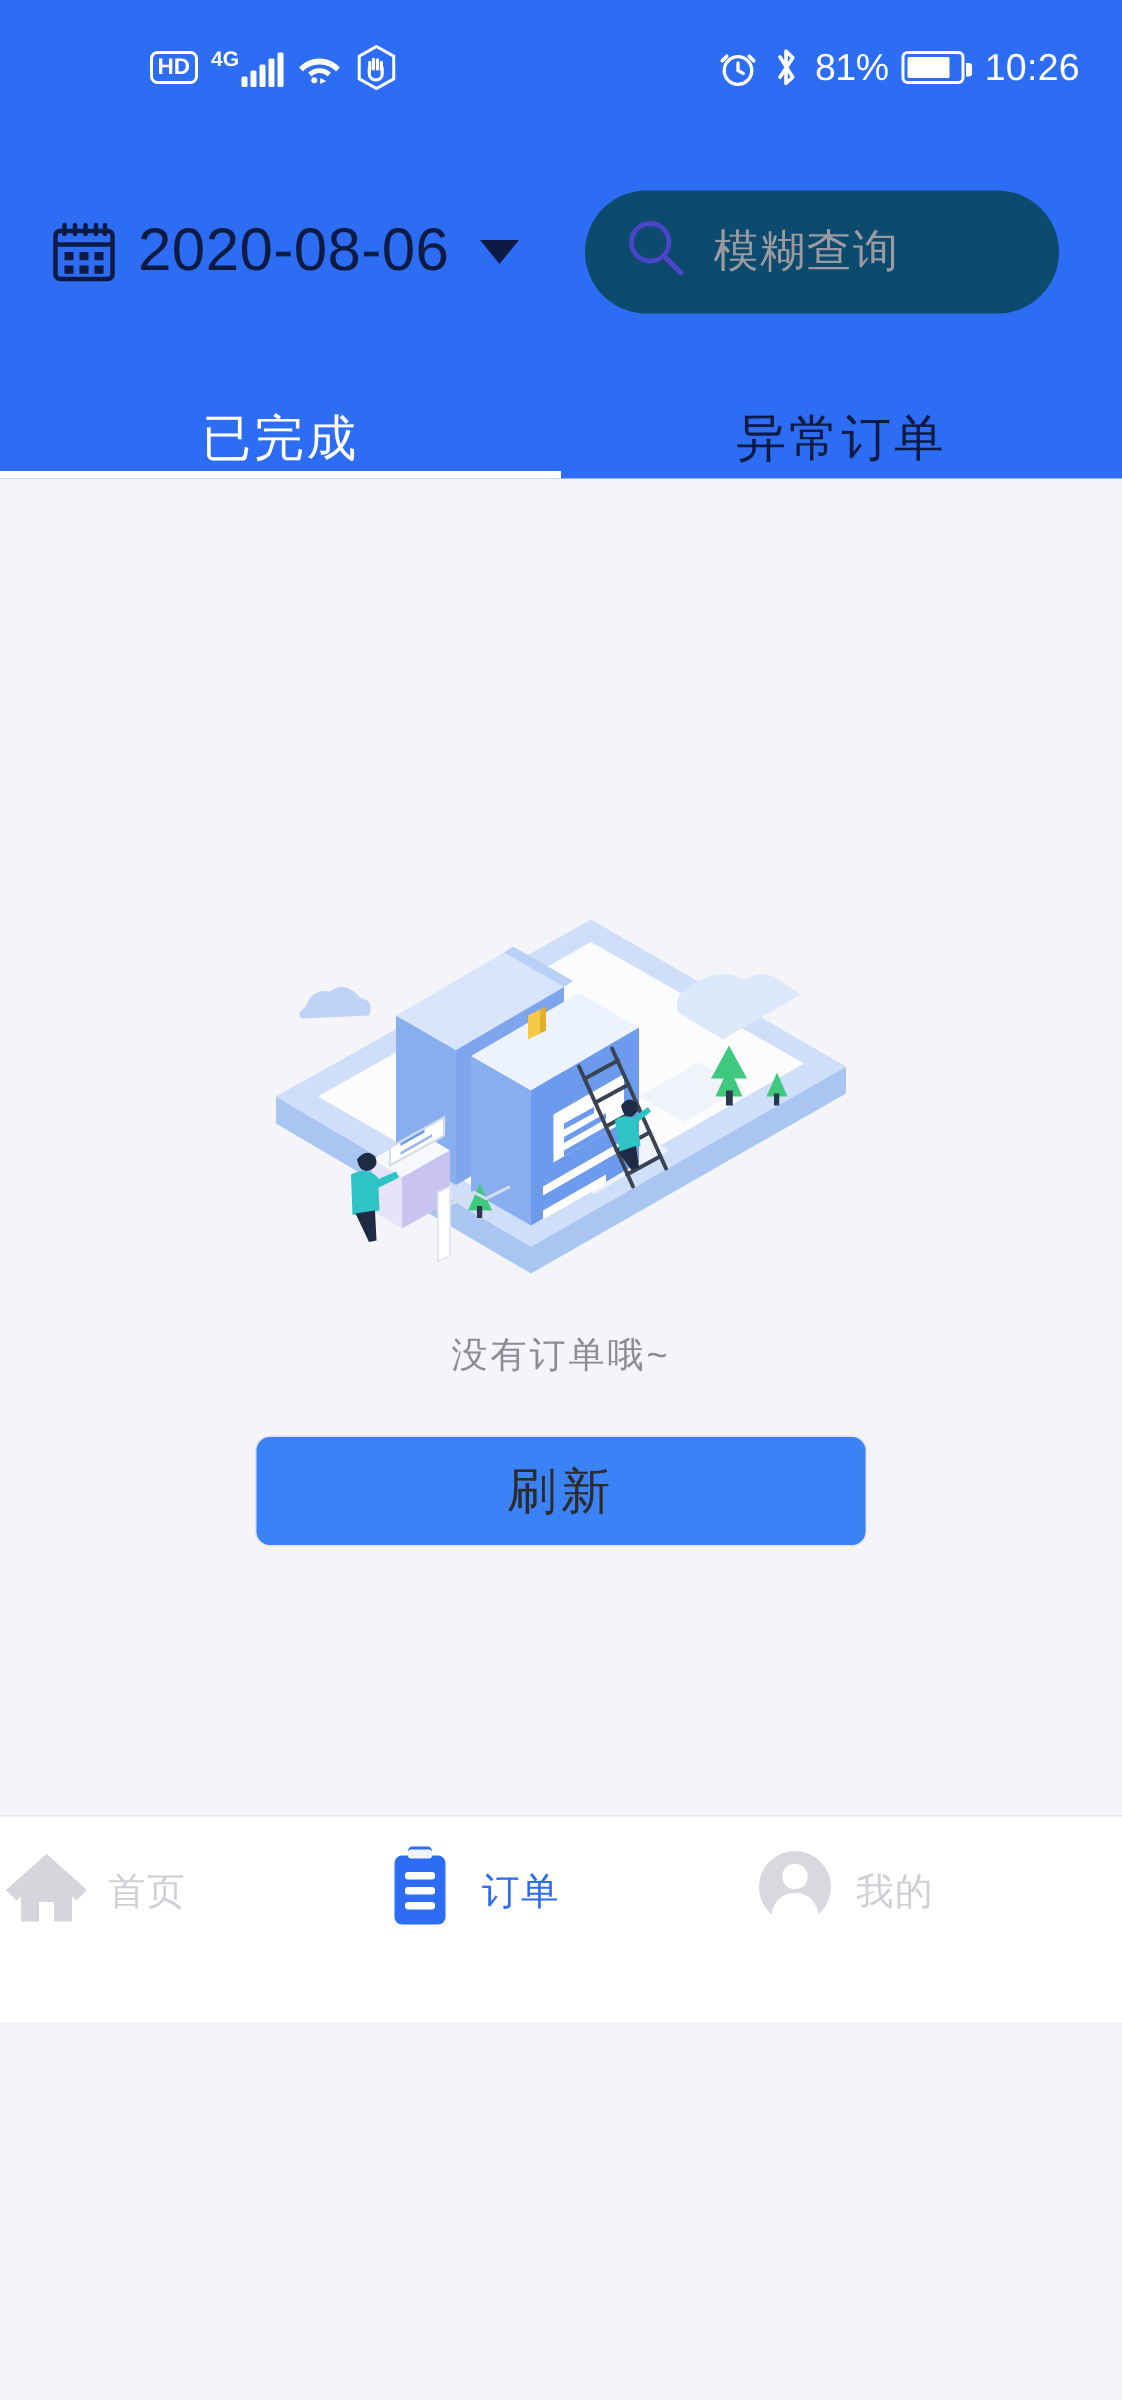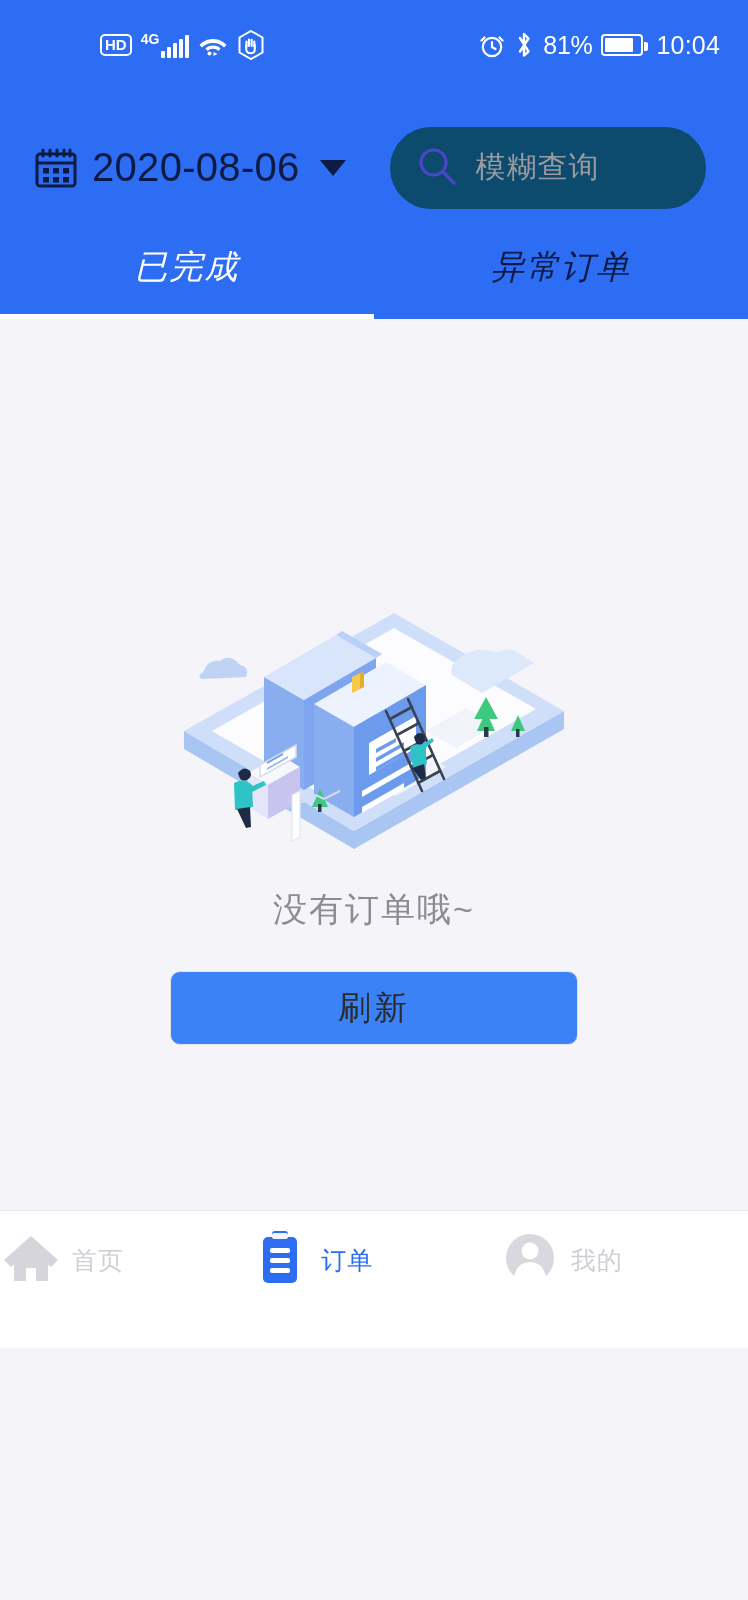--- a/index.html
+++ b/index.html
@@ -57,40 +57,40 @@
   .caret { width:0;height:0;border-left:13px solid transparent;border-right:13px solid transparent;border-top:16px solid #0d1b44; margin-left:6px; }
 
   .searchbox {
     margin-left:44px; flex:1 1 auto; height:82px; background:#0c4a6e;
     border-radius:41px; display:flex; align-items:center; padding:0 26px; gap:18px;
   }
   .search-ph { font-size:30px; color:#9a9aa0; letter-spacing:1px; }
 
   .tabs { display:flex; height:70px; }
   .tab {
-    flex:1 1 50%; display:flex; align-items:flex-start; justify-content:center;
-    font-size:33px; letter-spacing:2px; cursor:pointer; position:relative;font-style:italic;
+    flex:1 1 50%; display:flex; align-items:flex-end; justify-content:center;
+    font-size:33px; letter-spacing:2px; cursor:pointer; position:relative;
   }
   .tab.active { color:#ffffff; }
   .tab.inactive { color:#0d1b44; }
   .tab.active::after {
     content:""; position:absolute; bottom:-4px; left:0; width:100%;
     height:5px; background:#ffffff;
   }
   .tabs-wrap { position:relative; padding-bottom:4px; }
 
   
   .content {
     flex:1 1 auto; background:#F5F4F9;
     display:flex; flex-direction:column; align-items:center;
     padding-top:240px;
   }
   .illus { width:420px; height:300px; }
   .empty-text {
-    margin-top:28px; font-size:34px; color:#8c8c96; letter-spacing:2px;
+    margin-top:28px; font-size:24px; color:#8c8c96; letter-spacing:2px;
   }
   .refresh-btn {
     margin-top:38px; width:408px; height:74px; background:#3b82f6;
     border:1.5px solid #E3E3EA; border-radius:10px;
     display:flex; align-items:center; justify-content:center;
     font-size:33px; color:#2b2b2b; letter-spacing:3px; cursor:pointer;
   }
 
   
   .tabbar {
@@ -151,21 +151,21 @@
       </span>
       <span class="sb-icon">
         <svg width="20" height="30" viewBox="0 0 20 30">
           <path d="M6 8 L14.5 21.5 L10 25.5 L10 4 L14.5 8.5 L6 21.5" fill="none" stroke="#fff" stroke-width="2.4" stroke-linejoin="round" stroke-linecap="round"></path>
         </svg>
       </span>
       <span class="pct">81%</span>
       <span class="batt">
           <span></span>
         </span>
-      <span class="clock">10:04</span>
+      <span class="clock">10:26</span>
     </div>
   </div>
 
   <div class="header">
     <div class="header-top">
 
       <div class="date-picker">
         <span class="cal-icon">
           <svg width="44" height="44" viewBox="0 0 44 44">
             <rect x="3" y="8" width="38" height="32" rx="3" fill="none" stroke="#0d1b44" stroke-width="3"></rect>

